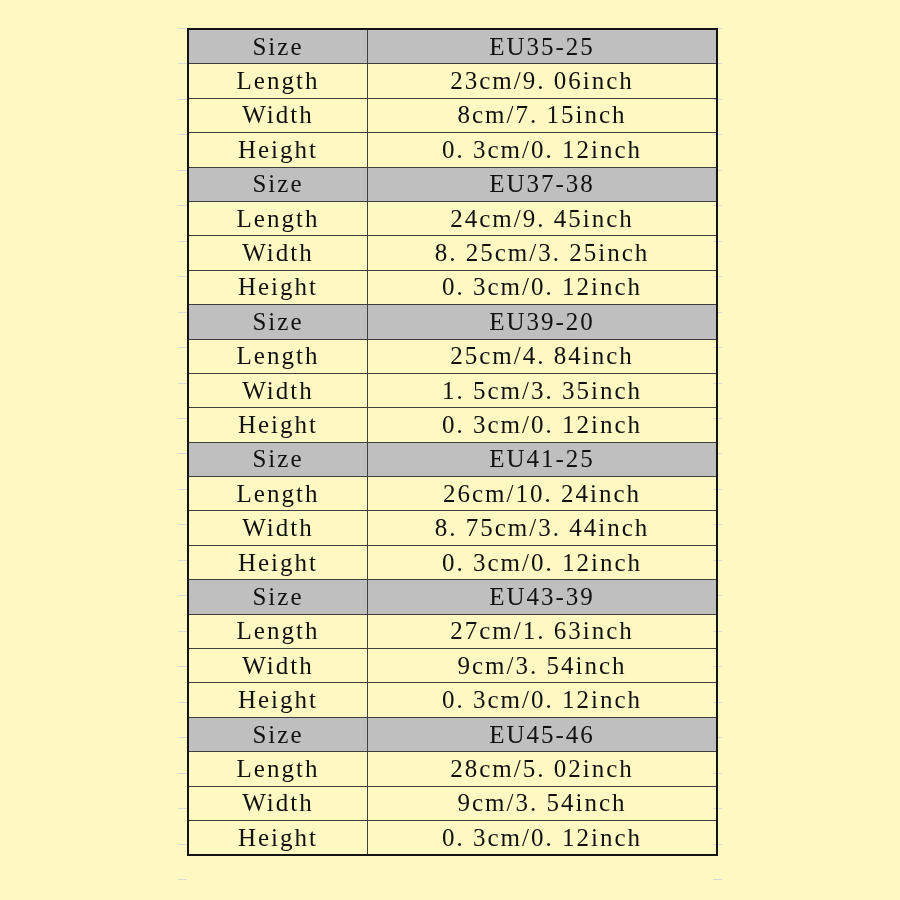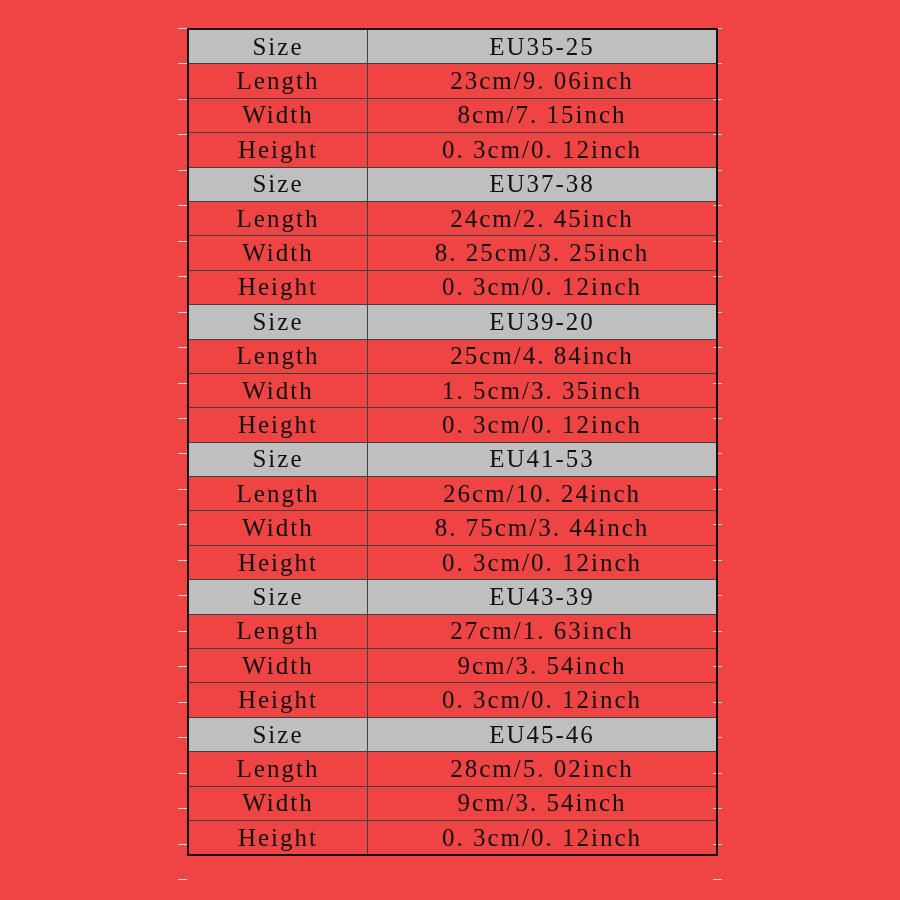--- a/index.html
+++ b/index.html
@@ -4,21 +4,21 @@
 <style>
   html, body {
     margin: 0;
     padding: 0;
     background: #ffffff;
   }
   .canvas {
     position: relative;
     width: 900px;
     height: 900px;
-    background: #ef4444;
+    background: #fef9c3;
     overflow: hidden;
     font-family: "Liberation Serif", "DejaVu Serif", serif;
   }
   
   .stubs {
     position: absolute;
     top: 28px;
     height: 853px;
     width: 9px;
     background: repeating-linear-gradient(
@@ -84,21 +84,21 @@
         <td class="c2">0. 3cm/0. 12inch</td>
       </tr>
     </tbody>
     <tbody>
       <tr class="hdr">
         <td class="c1">Size</td>
         <td class="c2">EU37-38</td>
       </tr>
       <tr>
         <td class="c1">Length</td>
-        <td class="c2">24cm/2. 45inch</td>
+        <td class="c2">24cm/9. 45inch</td>
       </tr>
       <tr>
         <td class="c1">Width</td>
         <td class="c2">8. 25cm/3. 25inch</td>
       </tr>
       <tr>
         <td class="c1">Height</td>
         <td class="c2">0. 3cm/0. 12inch</td>
       </tr>
     </tbody>
@@ -116,21 +116,21 @@
         <td class="c2">1. 5cm/3. 35inch</td>
       </tr>
       <tr>
         <td class="c1">Height</td>
         <td class="c2">0. 3cm/0. 12inch</td>
       </tr>
     </tbody>
     <tbody>
       <tr class="hdr">
         <td class="c1">Size</td>
-        <td class="c2">EU41-53</td>
+        <td class="c2">EU41-25</td>
       </tr>
       <tr>
         <td class="c1">Length</td>
         <td class="c2">26cm/10. 24inch</td>
       </tr>
       <tr>
         <td class="c1">Width</td>
         <td class="c2">8. 75cm/3. 44inch</td>
       </tr>
       <tr>

